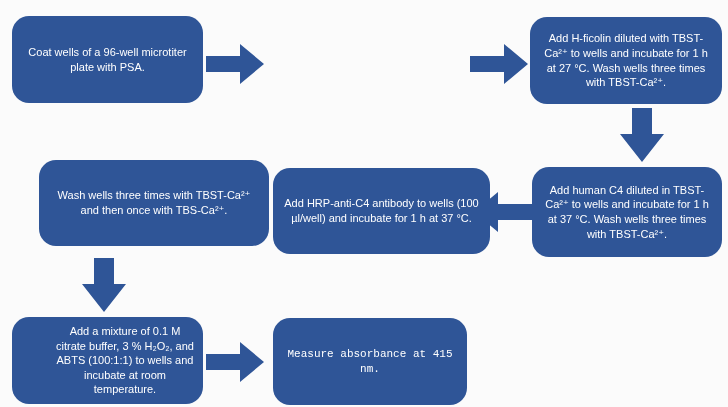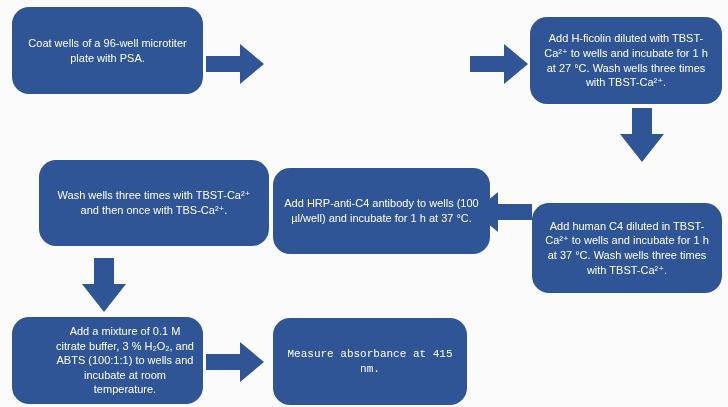--- a/index.html
+++ b/index.html
@@ -27,24 +27,24 @@
     line-height: 1.33;
     padding: 6px 9px;
   }
   .arrow {
     position: absolute;
     color: var(--shape, #2F5597);
     line-height: 0;
   }
   .arrow svg { display: block; }
   
-  .s1 { left: 12px;  top: 7px;  width: 191px; height: 87px; }
+  .s1 { left: 12px;  top: 16px;  width: 191px; height: 87px; }
   .s2 { left: 272px; top: 16px;  width: 194px; height: 87px; }
   .s3 { left: 530px; top: 17px;  width: 192px; height: 87px; }
-  .s4 { left: 532px; top: 167px; width: 190px; height: 90px; margin-top: 36px; }
+  .s4 { left: 532px; top: 167px; width: 190px; height: 90px; }
   .s5 { left: 273px; top: 168px; width: 217px; height: 86px; }
   .s6 { left: 12px;  top: 160px; width: 230px; height: 86px; margin-left: 27px; }
   .s7 { left: 12px;  top: 317px; width: 191px; height: 87px; padding-left: 44px; }
   .s8 { left: 273px; top: 318px; width: 194px; height: 87px; font-family: Liberation Mono, monospace; }
   
   .a1 { left: 206px; top: 44px; }
   .a2 { left: 470px; top: 44px; }
   .a3 { left: 620px; top: 108px; }
   .a4 { left: 474px; top: 192px; }
   .a5 { left: 207px; top: 192px; }

